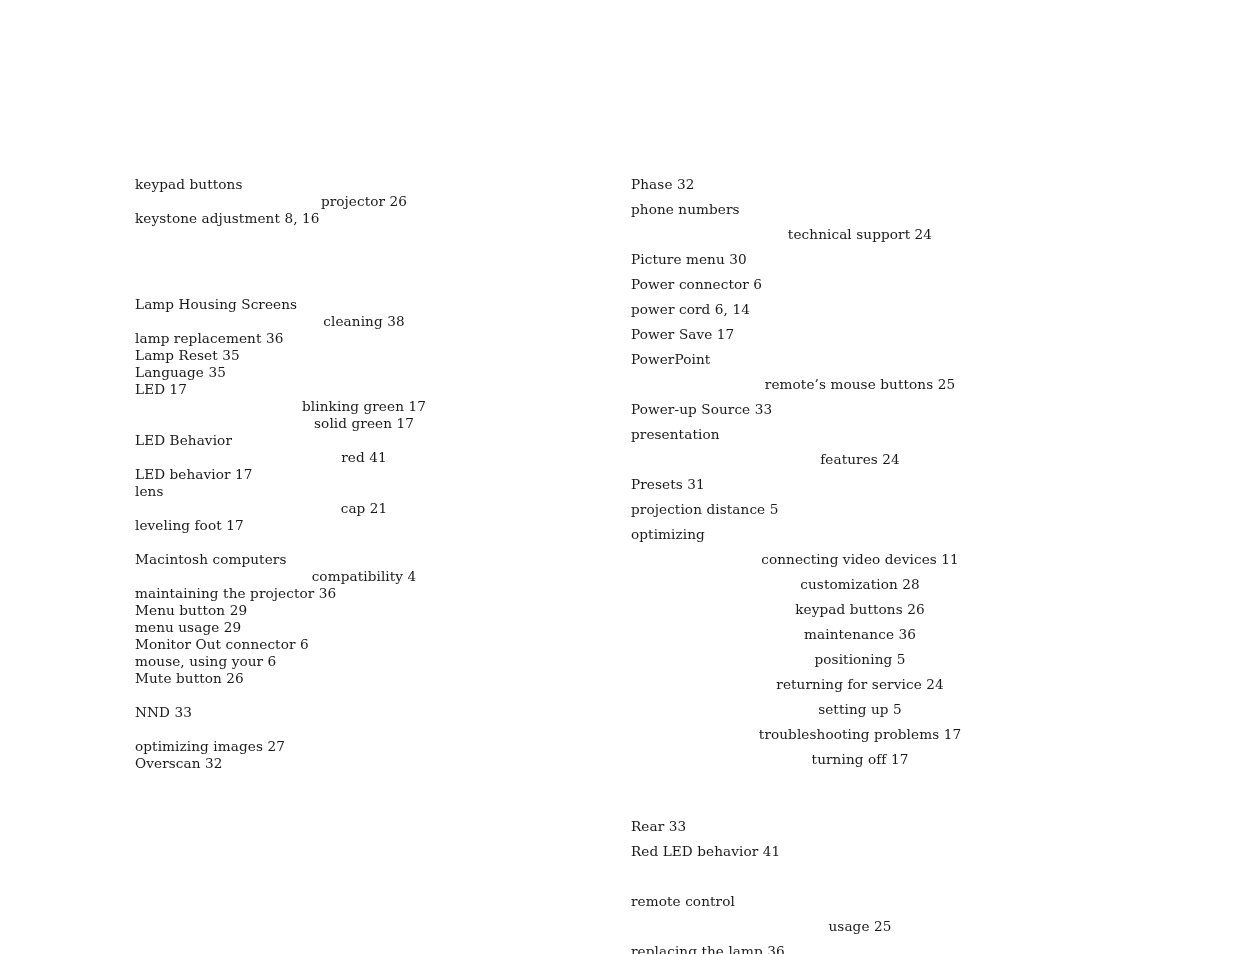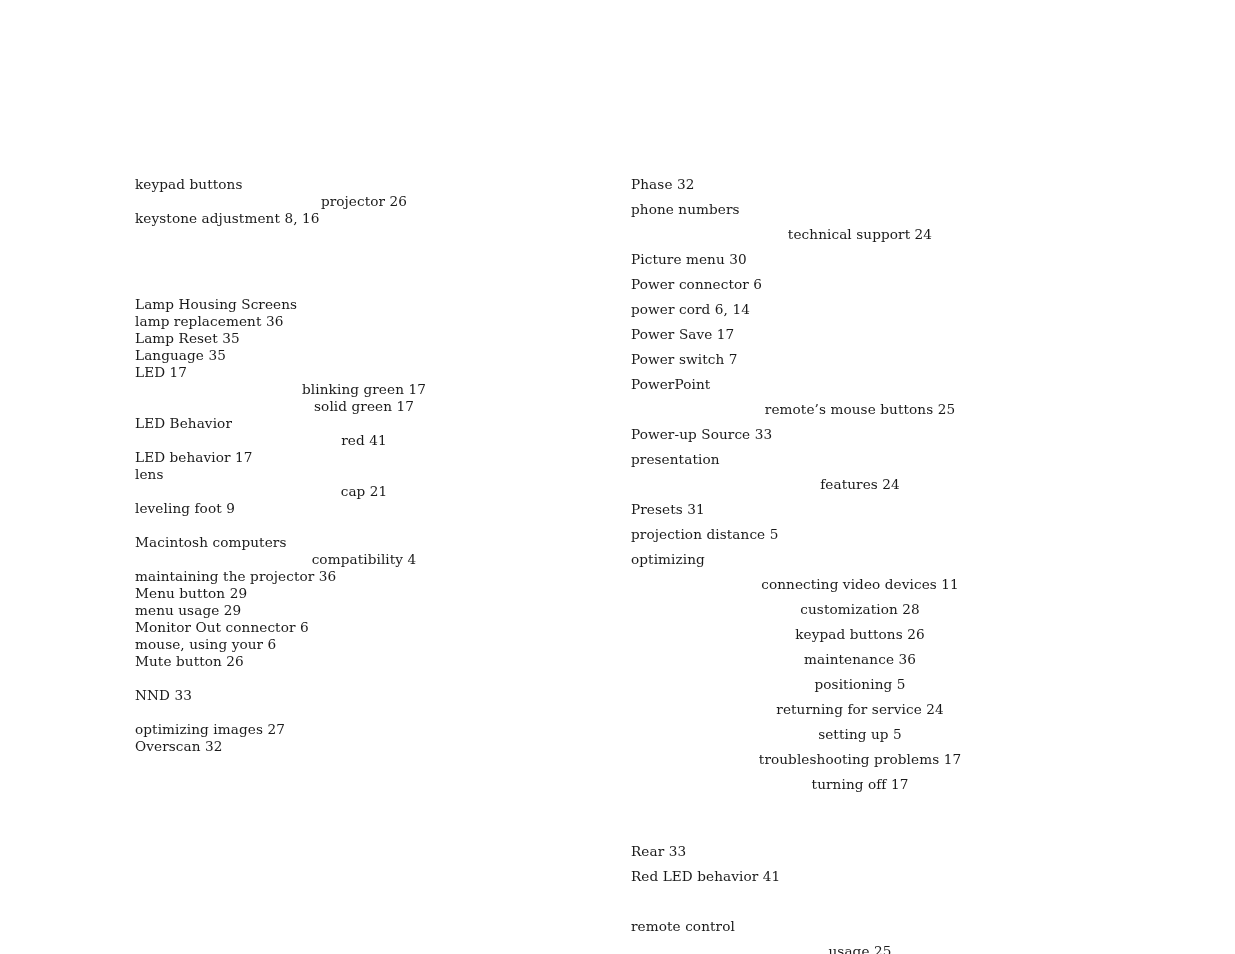--- a/index.html
+++ b/index.html
@@ -62,32 +62,33 @@
 <body>
 
 <div id="page">
   <div class="index-columns">
     <div class="index-column" id="column-left">
         <div class="index-entry level-0">keypad buttons</div>
         <div class="index-entry level-1">projector 26</div>
         <div class="index-entry level-0">keystone adjustment 8, 16</div>
         <div class="index-gap-4"></div>
         <div class="index-entry level-0">Lamp Housing Screens</div>
+        <div class="index-entry level-1">cleaning 38</div>
         <div class="index-entry level-0">lamp replacement 36</div>
         <div class="index-entry level-0">Lamp Reset 35</div>
         <div class="index-entry level-0">Language 35</div>
         <div class="index-entry level-0">LED 17</div>
         <div class="index-entry level-1">blinking green 17</div>
         <div class="index-entry level-1">solid green 17</div>
         <div class="index-entry level-0">LED Behavior</div>
         <div class="index-entry level-1">red 41</div>
         <div class="index-entry level-0">LED behavior 17</div>
         <div class="index-entry level-0">lens</div>
         <div class="index-entry level-1">cap 21</div>
-        <div class="index-entry level-0">leveling foot 9</div>
+        <div class="index-entry level-0">leveling foot 17</div>
         <div class="index-gap"></div>
         <div class="index-entry level-0">Macintosh computers</div>
         <div class="index-entry level-1">compatibility 4</div>
         <div class="index-entry level-0">maintaining the projector 36</div>
         <div class="index-entry level-0">Menu button 29</div>
         <div class="index-entry level-0">menu usage 29</div>
         <div class="index-entry level-0">Monitor Out connector 6</div>
         <div class="index-entry level-0">mouse, using your 6</div>
         <div class="index-entry level-0">Mute button 26</div>
         <div class="index-gap"></div>
@@ -97,21 +98,20 @@
         <div class="index-entry level-0">Overscan 32</div>
       </div>
     <div class="index-column" id="column-right">
         <div class="index-entry level-0">Phase 32</div>
         <div class="index-entry level-0">phone numbers</div>
         <div class="index-entry level-1">technical support 24</div>
         <div class="index-entry level-0">Picture menu 30</div>
         <div class="index-entry level-0">Power connector 6</div>
         <div class="index-entry level-0">power cord 6, 14</div>
         <div class="index-entry level-0">Power Save 17</div>
-        <div class="index-entry level-0">Power switch 7</div>
         <div class="index-entry level-0">PowerPoint</div>
         <div class="index-entry level-1">remote’s mouse buttons 25</div>
         <div class="index-entry level-0">Power-up Source 33</div>
         <div class="index-entry level-0">presentation</div>
         <div class="index-entry level-1">features 24</div>
         <div class="index-entry level-0">Presets 31</div>
         <div class="index-entry level-0">projection distance 5</div>
         <div class="index-entry level-0">optimizing</div>
         <div class="index-entry level-1">connecting video devices 11</div>
         <div class="index-entry level-1">customization 28</div>

